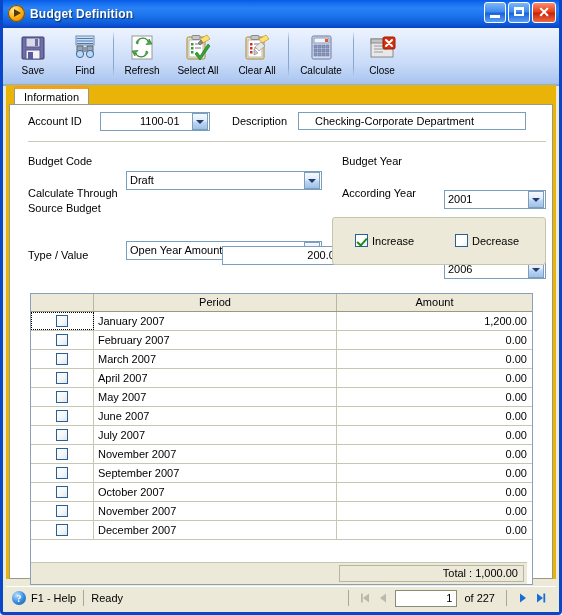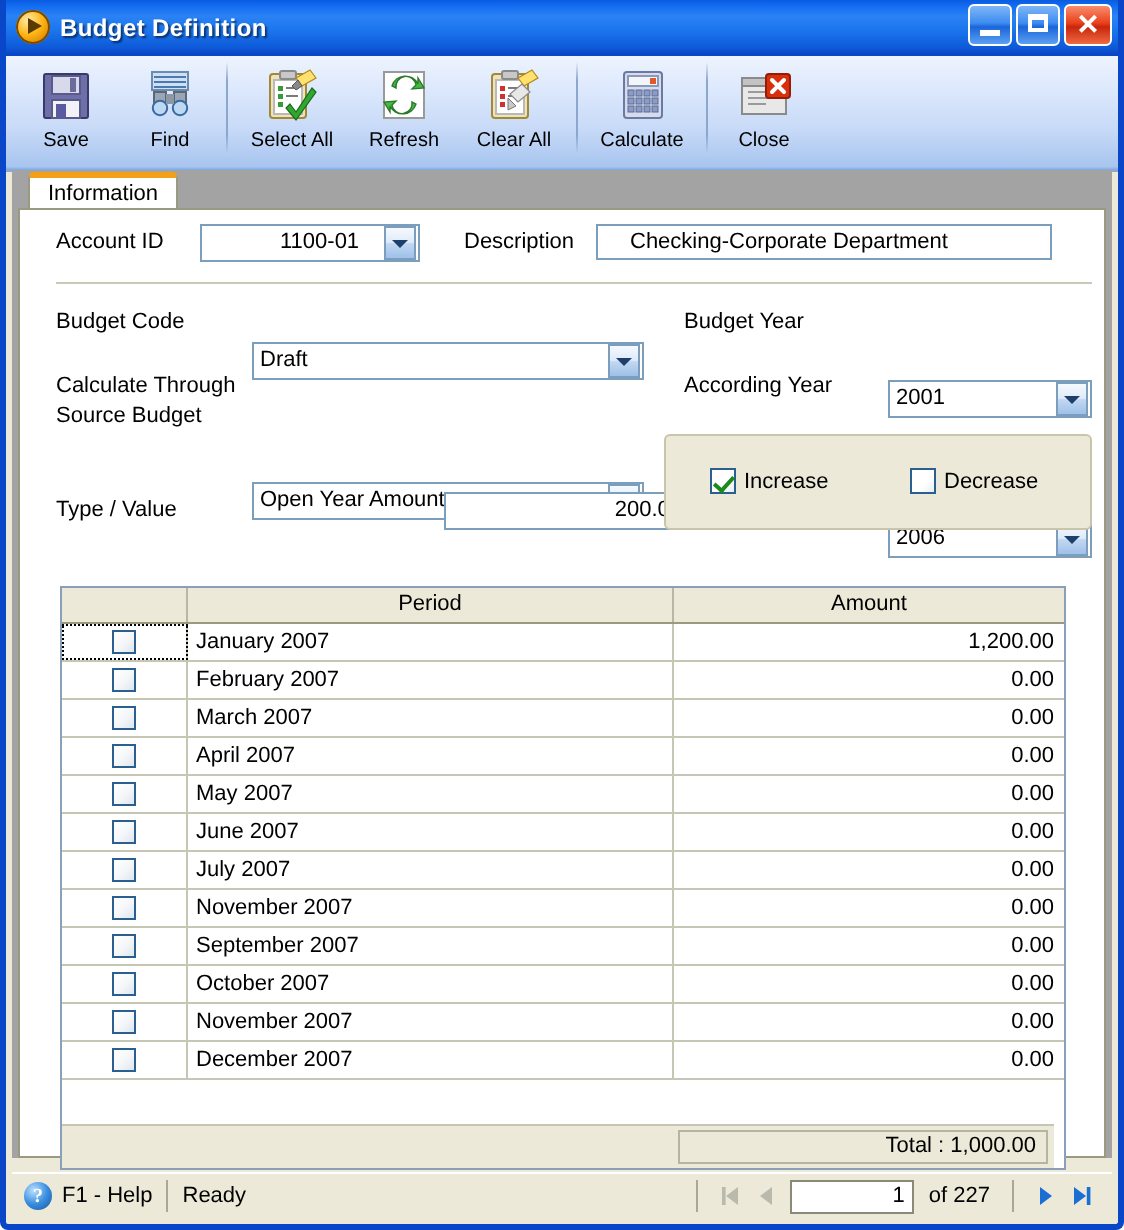--- a/index.html
+++ b/index.html
@@ -108,21 +108,21 @@
     width: 1px; height: 46px; margin: 3px 2px 0 2px;
     background: linear-gradient(180deg, rgba(255,255,255,0) 0%, #8ba7cd 20%, #8ba7cd 80%, rgba(255,255,255,0) 100%);
     flex: none;
   }
 
   
   #client {
     position: absolute;
     left: 3px; right: 3px;
     top: 85px; bottom: 33px;
-    background: #a3a3a3;
+    background: #eab308;
   }
   #tabstrip {
     height: 19px; position: relative; padding-left: 8px;
   }
   #tab-information {
     display: inline-block;
     padding: 2px 9px 2px 9px;
     font-size: 11px;
     background: #ffffff;
     border: 1px solid #9a9a80;
@@ -346,49 +346,49 @@
           <path d="M17 13 L23 13 L23 20 Q23 24 20 24 Q17 24 17 20 Z" fill="#9aa6b4" stroke="#5c6874"></path>
           <circle cx="10" cy="21" r="3.6" fill="#bcd8f2" stroke="#3a6aa0"></circle>
           <circle cx="20" cy="21" r="3.6" fill="#bcd8f2" stroke="#3a6aa0"></circle>
           <rect x="13" y="14" width="4" height="5" fill="#8c98a6"></rect>
         </svg>
       </div>
       <div class="tlabel">Find</div>
     </div>
 
     <div class="tsep"></div>
+
+    <div class="tool">
+      <div class="glyph">
+        <svg width="30" height="30" viewBox="0 0 30 30">
+          <rect x="5" y="3" width="20" height="23" fill="#ffffff" stroke="#9a9a9a"></rect>
+          <path d="M9 10 A7 7 0 0 1 22 9 L22 6 L25 11 L19 11.5 L21 9.5 A5 5 0 0 0 11 11 Z" fill="#46b946" stroke="#2a7a2a" stroke-width="0.7"></path>
+          <path d="M21 19 A7 7 0 0 1 8 20 L8 23 L5 18 L11 17.5 L9 19.5 A5 5 0 0 0 19 18 Z" fill="#46b946" stroke="#2a7a2a" stroke-width="0.7"></path>
+        </svg>
+      </div>
+      <div class="tlabel">Refresh</div>
+    </div>
 
     <div class="tool" style="width:60px">
       <div class="glyph">
         <svg width="30" height="30" viewBox="0 0 30 30">
           <rect x="4" y="4" width="18" height="22" rx="1.5" fill="#f0e3b8" stroke="#a08a3a"></rect>
           <rect x="6" y="7" width="14" height="17" fill="#ffffff" stroke="#b9b9b9"></rect>
           <rect x="9" y="2.5" width="8" height="4" rx="1" fill="#c8c8c8" stroke="#8a8a8a"></rect>
           <rect x="8" y="10" width="2.5" height="2.5" fill="#3a9a3a"></rect>
           <rect x="8" y="14" width="2.5" height="2.5" fill="#3a9a3a"></rect>
           <rect x="8" y="18" width="2.5" height="2.5" fill="#3a9a3a"></rect>
           <line x1="12" y1="11" x2="18" y2="11" stroke="#7a7a7a"></line>
           <line x1="12" y1="15" x2="18" y2="15" stroke="#7a7a7a"></line>
           <path d="M14 19 L17 23 L25 11 L27 13 L17 27 L12 21 Z" fill="#2fa82f" stroke="#1a6a1a" stroke-width="0.6"></path>
           <path d="M17 6 L24 2 L27 6 L20 10 Z" fill="#ffe070" stroke="#b08a10" stroke-width="0.6"></path>
           <path d="M15 10 L18 7 L20 10 L17 12 Z" fill="#888" stroke="#555" stroke-width="0.5"></path>
         </svg>
       </div>
       <div class="tlabel">Select All</div>
-    </div>
-
-    <div class="tool">
-      <div class="glyph">
-        <svg width="30" height="30" viewBox="0 0 30 30">
-          <rect x="5" y="3" width="20" height="23" fill="#ffffff" stroke="#9a9a9a"></rect>
-          <path d="M9 10 A7 7 0 0 1 22 9 L22 6 L25 11 L19 11.5 L21 9.5 A5 5 0 0 0 11 11 Z" fill="#46b946" stroke="#2a7a2a" stroke-width="0.7"></path>
-          <path d="M21 19 A7 7 0 0 1 8 20 L8 23 L5 18 L11 17.5 L9 19.5 A5 5 0 0 0 19 18 Z" fill="#46b946" stroke="#2a7a2a" stroke-width="0.7"></path>
-        </svg>
-      </div>
-      <div class="tlabel">Refresh</div>
     </div>
 
     <div class="tool" style="width:58px">
       <div class="glyph">
         <svg width="30" height="30" viewBox="0 0 30 30">
           <rect x="4" y="4" width="18" height="22" rx="1.5" fill="#f0e3b8" stroke="#a08a3a"></rect>
           <rect x="6" y="7" width="14" height="17" fill="#ffffff" stroke="#b9b9b9"></rect>
           <rect x="9" y="2.5" width="8" height="4" rx="1" fill="#c8c8c8" stroke="#8a8a8a"></rect>
           <rect x="8" y="10" width="2.5" height="2.5" fill="#d03030"></rect>
           <rect x="8" y="14" width="2.5" height="2.5" fill="#d03030"></rect>

